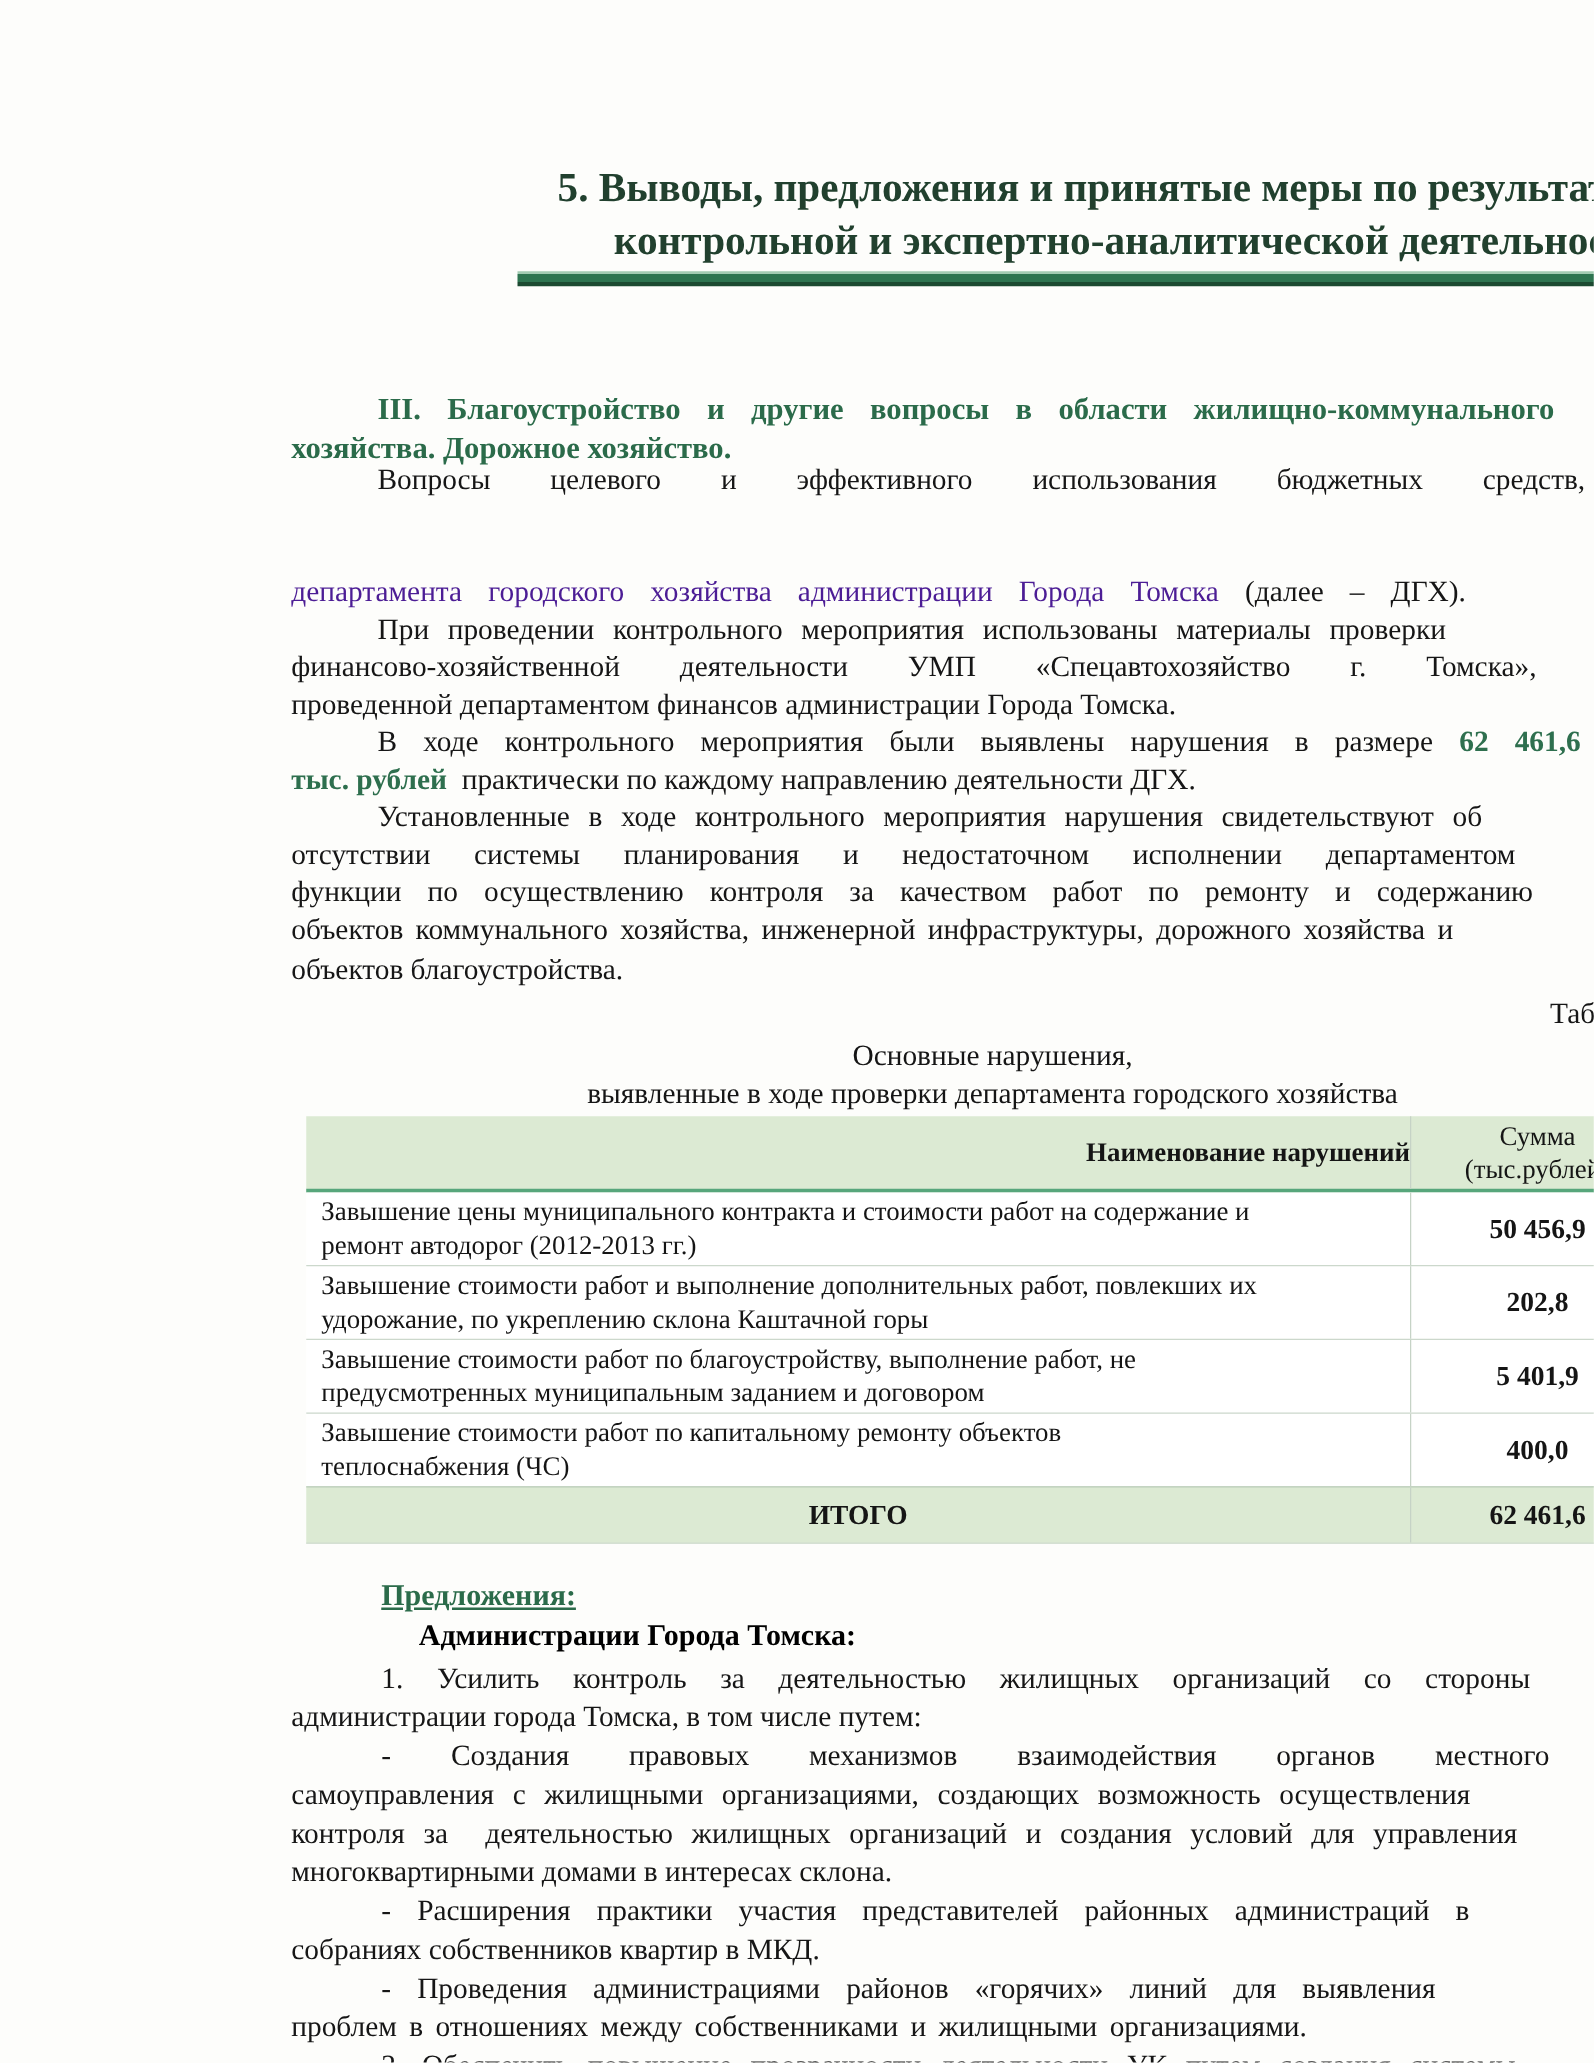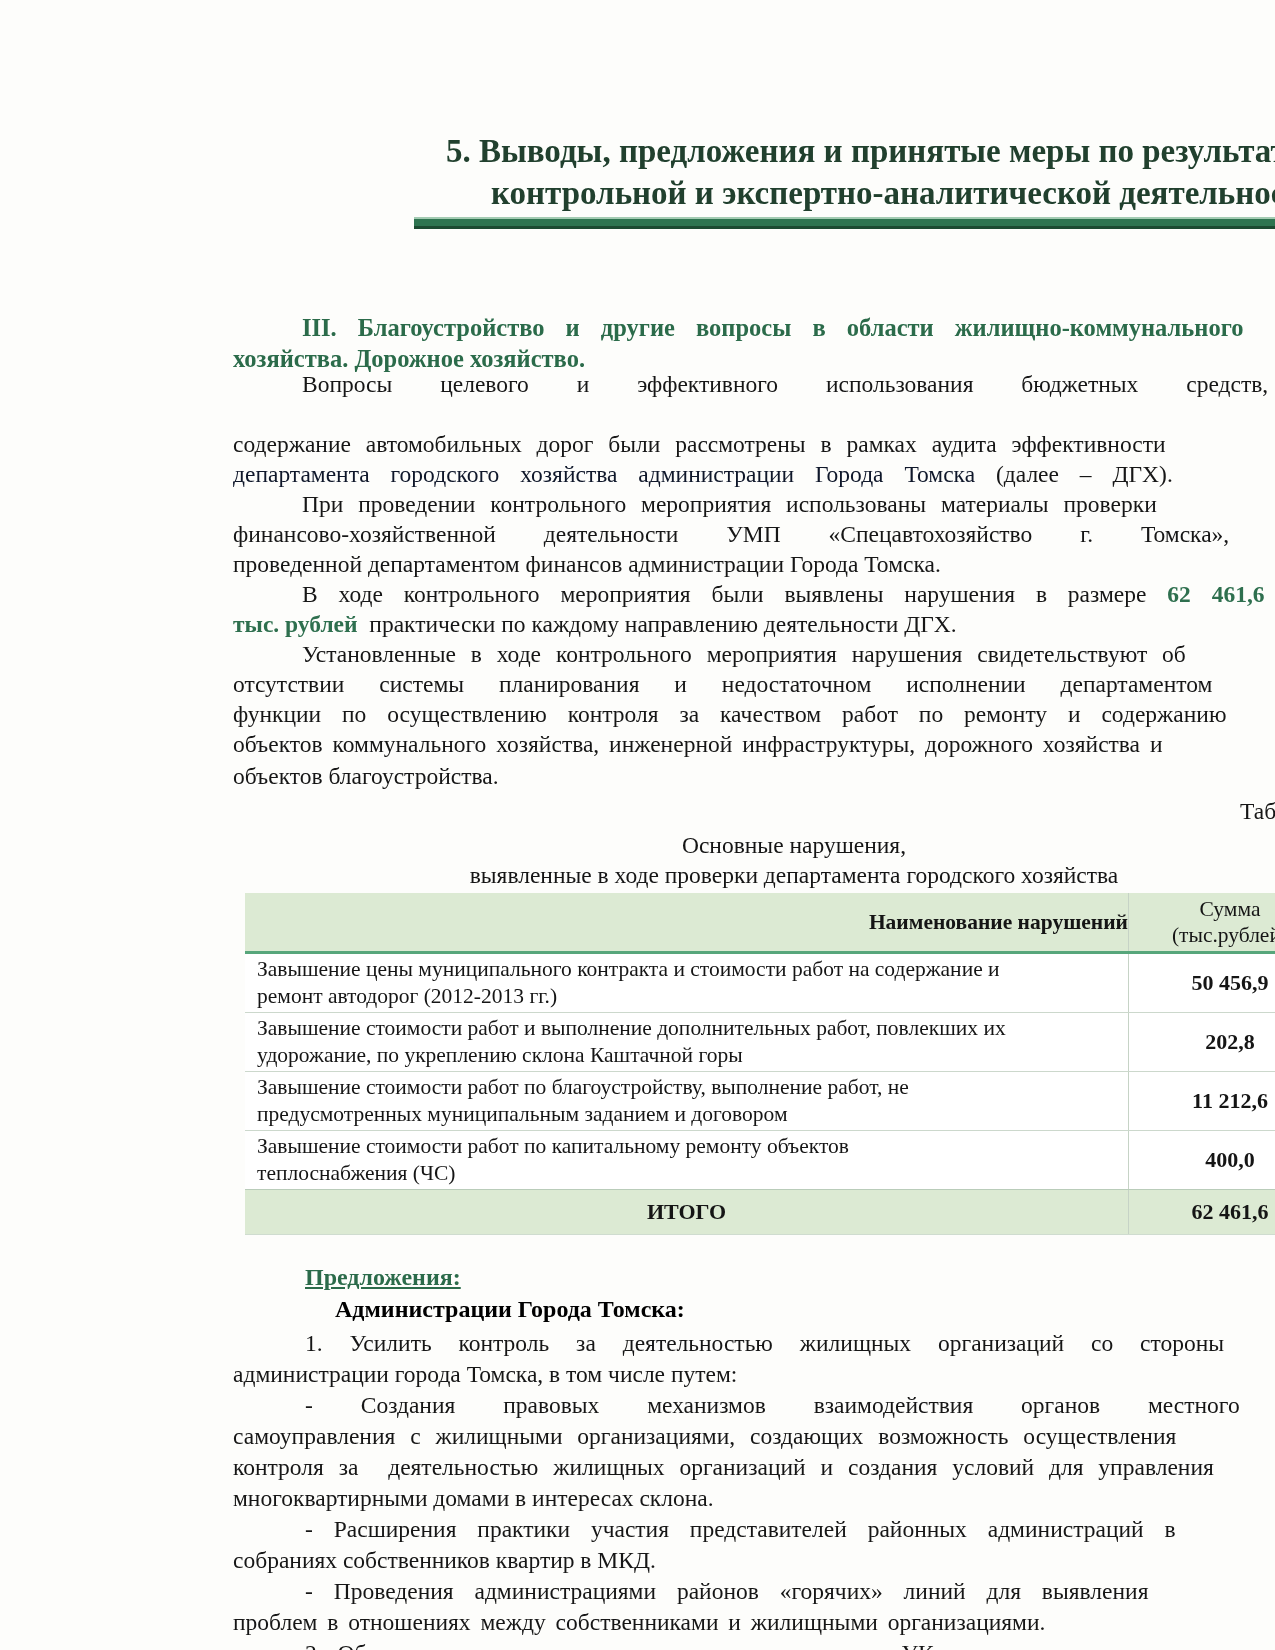--- a/index.html
+++ b/index.html
@@ -8,21 +8,21 @@
     background:#fdfdfb;color:#151515;
     font-family:"Liberation Serif","DejaVu Serif",serif;
   }
   .page{position:absolute;left:0;top:0;width:1275px;height:1650px;overflow:hidden;}
   .t-line{position:absolute;white-space:pre;}
   .title{font-weight:bold;font-size:33px;line-height:42px;color:#21402e;}
   .bar{position:absolute;left:414px;top:217px;width:950px;height:12px;
        background:linear-gradient(to bottom,#a3cbb2 0 2px,#2e7450 2px 9px,#1c4a31 9px 12px);}
   .sec{font-weight:bold;font-size:24.5px;line-height:31px;color:#2b6b4a;}
   .bl{font-size:23.5px;line-height:30px;color:#161616;}
-  .green{color:#0f172a;}
+  .green{color:#4c1d95;}
   .greenb{color:#2e6f4e;font-weight:bold;}
   .ws1{word-spacing:4px}.ws2{word-spacing:9px}.ws3{word-spacing:15px}
   .ws4{word-spacing:21px}.ws5{word-spacing:29px}.ws6{word-spacing:42px}
   .cap{font-size:23.5px;}
   .tbl{position:absolute;left:245px;top:893px;width:1110px;}
   .trow{display:flex;border-top:1px solid #ccd8cc;background:#fff;}
   .trow.first{border-top:none;}
   .thead{background:#dcead3;border-bottom:3px solid #57a67b;height:58px;border-top:none;}
   .c1{width:883px;box-sizing:border-box;padding-left:12px;display:flex;flex-direction:column;justify-content:center;}
   .c2{width:227px;box-sizing:border-box;border-left:1px solid #c6d3c6;display:flex;flex-direction:column;
@@ -45,21 +45,20 @@
 <div class="page">
 
   <div class="t-line title" style="left:446px;top:130px">5. Выводы, предложения и принятые меры по результатам</div>
   <div class="t-line title" style="left:491px;top:172px">контрольной и экспертно-аналитической деятельности</div>
   <div class="bar"></div>
 
   <div class="t-line sec ws3" style="left:302px;top:312px">III. Благоустройство и другие вопросы в области жилищно-коммунального</div>
   <div class="t-line sec" style="left:233px;top:343px">хозяйства. Дорожное хозяйство.</div>
 
   <div class="t-line bl ws6" style="left:302px;top:369px">Вопросы целевого и эффективного использования бюджетных средств,</div>
-  <div class="t-line bl ws2" style="left:233px;top:429px">содержание автомобильных дорог были рассмотрены в рамках аудита эффективности</div>
   <div class="t-line bl ws3" style="left:233px;top:459px"><span class="green">департамента городского хозяйства администрации Города Томска</span><span> (далее – ДГХ).</span></div>
 
   <div class="t-line bl ws6" style="left:233px;top:519px">финансово-хозяйственной деятельности УМП «Спецавтохозяйство г. Томска»,</div>
   <div class="t-line bl ws2" style="left:302px;top:489px">При проведении контрольного мероприятия использованы материалы проверки</div>
   <div class="t-line bl" style="left:233px;top:549px">проведенной департаментом финансов администрации Города Томска.</div>
 
   <div class="t-line bl ws3" style="left:302px;top:579px"><span>В ходе контрольного мероприятия были выявлены нарушения в размере </span><span class="greenb">62 461,6</span></div>
   <div class="t-line bl" style="left:233px;top:609px"><span class="greenb">тыс. рублей</span><span>  практически по каждому направлению деятельности ДГХ.</span></div>
 
   <div class="t-line bl ws2" style="left:302px;top:639px">Установленные в ходе контрольного мероприятия нарушения свидетельствуют об</div>
@@ -102,21 +101,21 @@
         <div class="rsum">202,8</div>
       </div>
     </div>
 
     <div class="trow drow">
       <div class="c1">
         <div class="rname">Завышение стоимости работ по благоустройству, выполнение работ, не</div>
         <div class="rname">предусмотренных муниципальным заданием и договором</div>
       </div>
       <div class="c2">
-        <div class="rsum">11 212,6</div>
+        <div class="rsum">5 401,9</div>
       </div>
     </div>
 
     <div class="trow drow">
       <div class="c1">
         <div class="rname">Завышение стоимости работ по капитальному ремонту объектов</div>
         <div class="rname">теплоснабжения (ЧС)</div>
       </div>
       <div class="c2">
         <div class="rsum">400,0</div>

